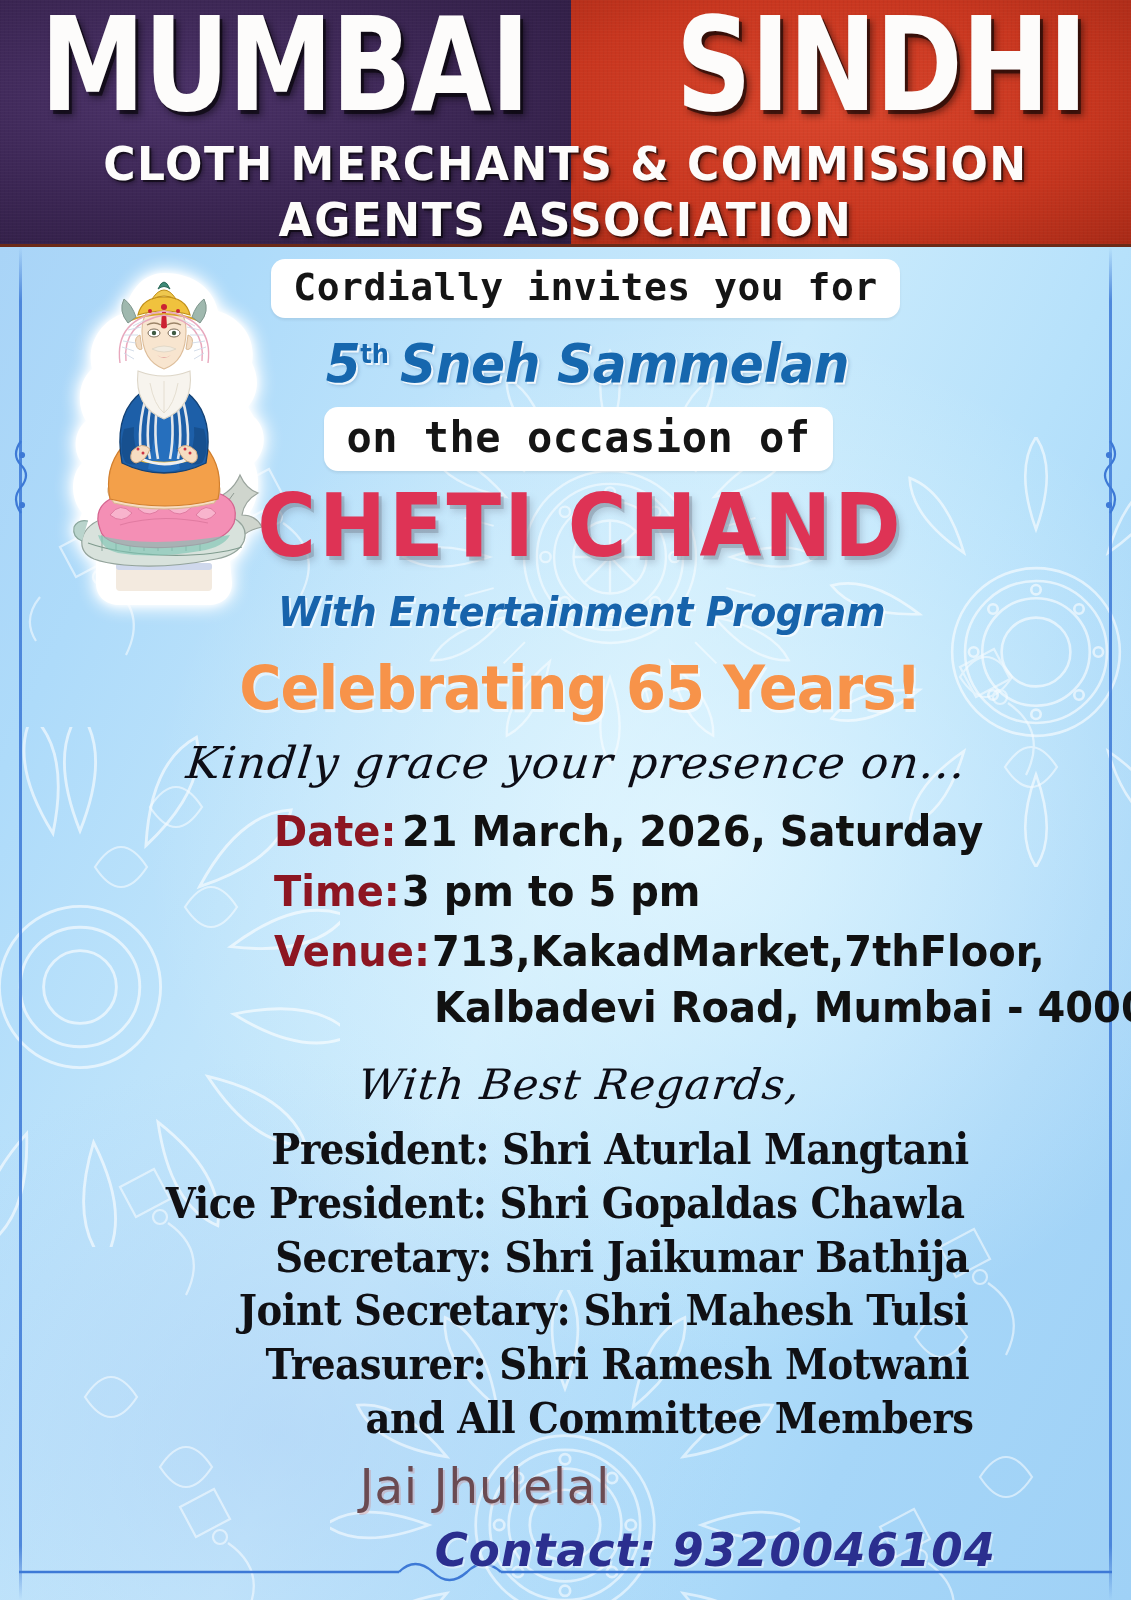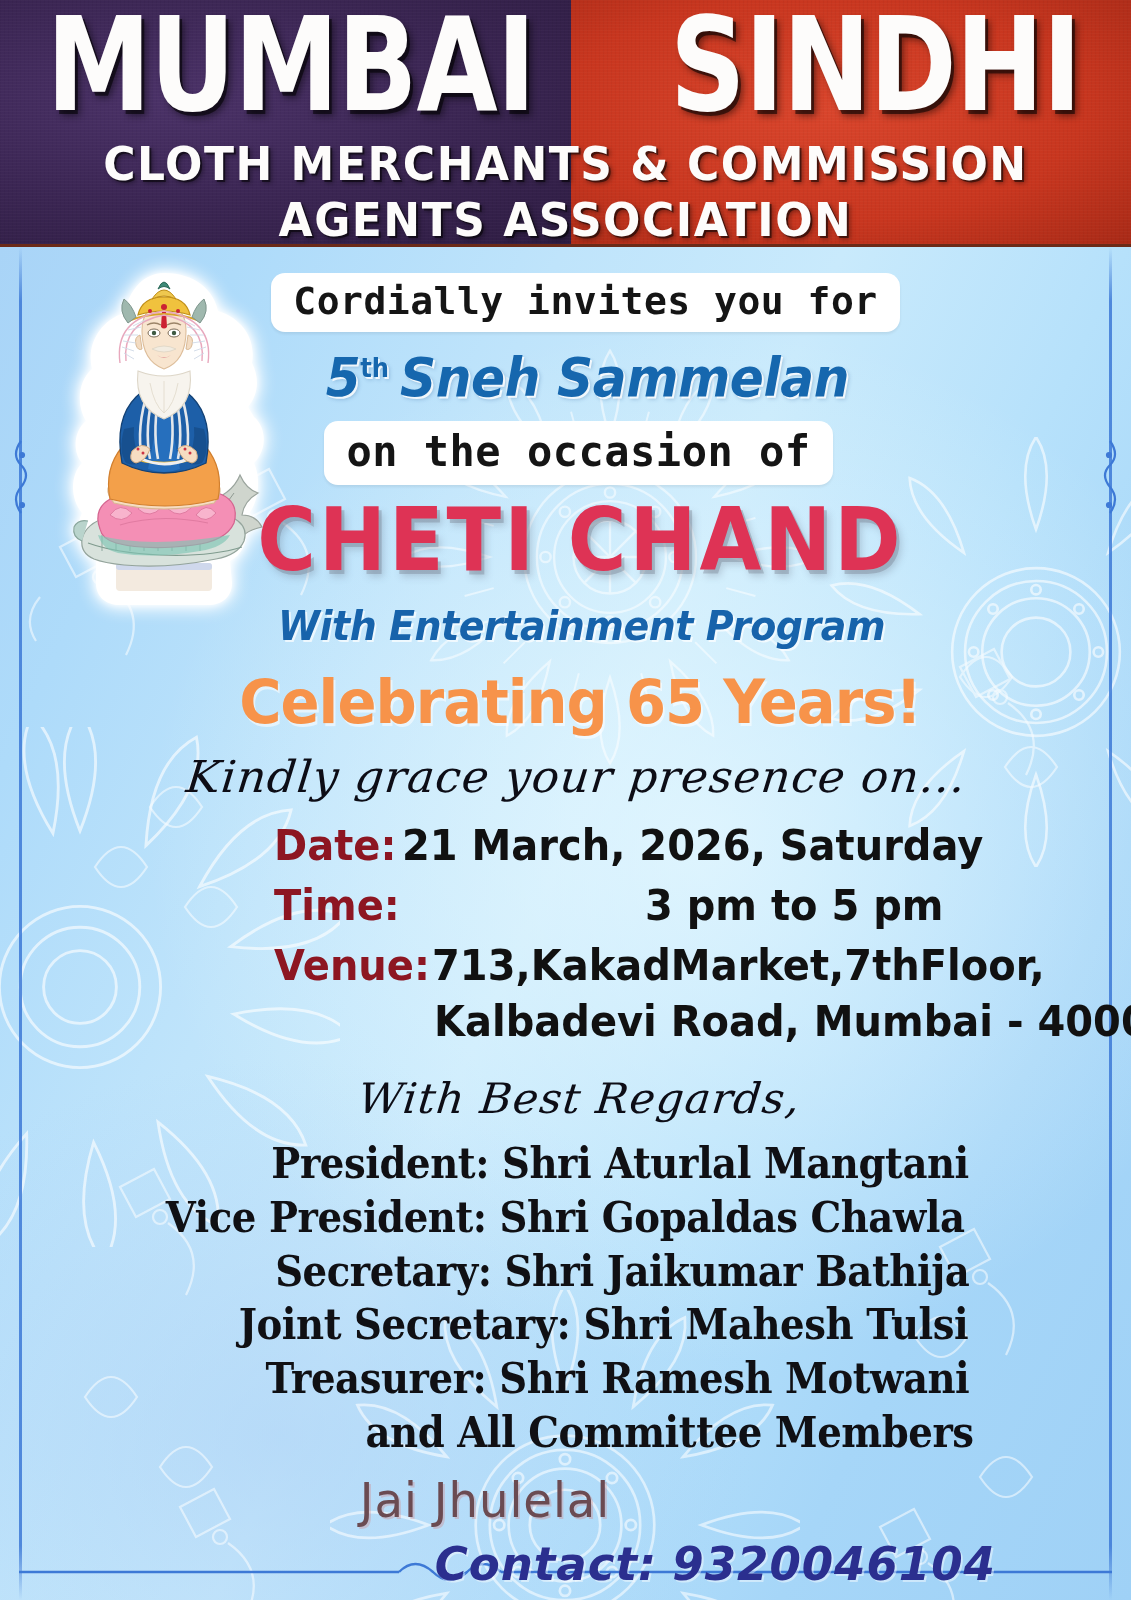--- a/index.html
+++ b/index.html
@@ -60,21 +60,21 @@
     flex-direction: column;
     align-items: center;
     justify-content: flex-start;
     padding-top: 8px;
   }
   #banner-main-row {
     display: flex;
     width: 100%;
     justify-content: space-between;
     align-items: center;
-    padding: 0 30px;
+    padding: 0 24px;
     height: 130px;
     text-align: center;
   }
   .banner-word {
     font-family: "DejaVu Sans", sans-serif;
     font-weight: bold;
     font-size: 106px;
     line-height: 1;
     color: #fdfcfb;
     letter-spacing: -1px;
@@ -189,21 +189,21 @@
   #deity-figure svg { display: block; width: 100%; height: 100%; }
 
   
   #content {
     position: absolute;
     left: 0; right: 0; top: 0;
     z-index: 6;
     display: flex;
     flex-direction: column;
     align-items: center;
-    padding-top: 26px;
+    padding-top: 12px;
   }
 
   .chip {
     display: inline-block;
     background: #ffffff;
     border-radius: 14px;
     padding: 6px 22px 9px;
     font-family: "DejaVu Sans Mono", monospace;
     font-weight: bold;
     color: #151515;
@@ -308,21 +308,20 @@
   #details {
     margin-top: 18px;
     width: 920px;
     padding-left: 168px;
     padding-right: 60px;
   }
   .detail-row {
     display: flex;
     align-items: baseline;
     margin-bottom: 10px;
-    justify-content: space-between;
   }
   .detail-label {
     color: #8d1622;
     font-family: "DejaVu Sans", sans-serif;
     font-weight: bold;
     font-size: 43px;
     transform: scaleX(.93);
     transform-origin: left center;
     white-space: nowrap;
   }

